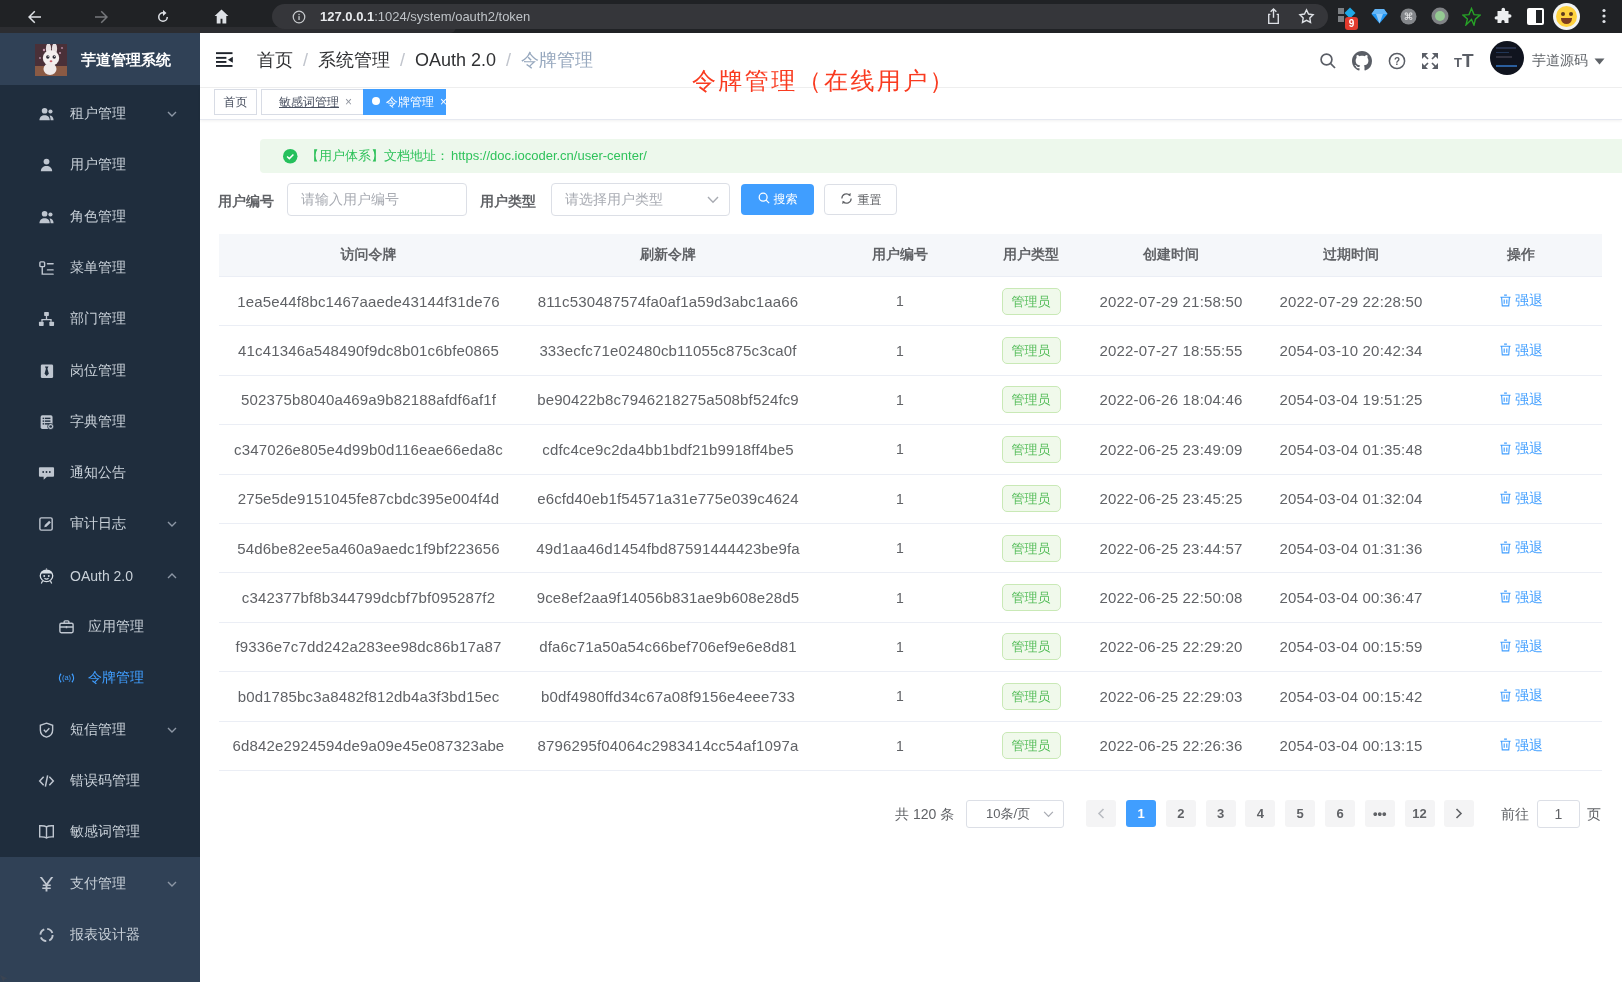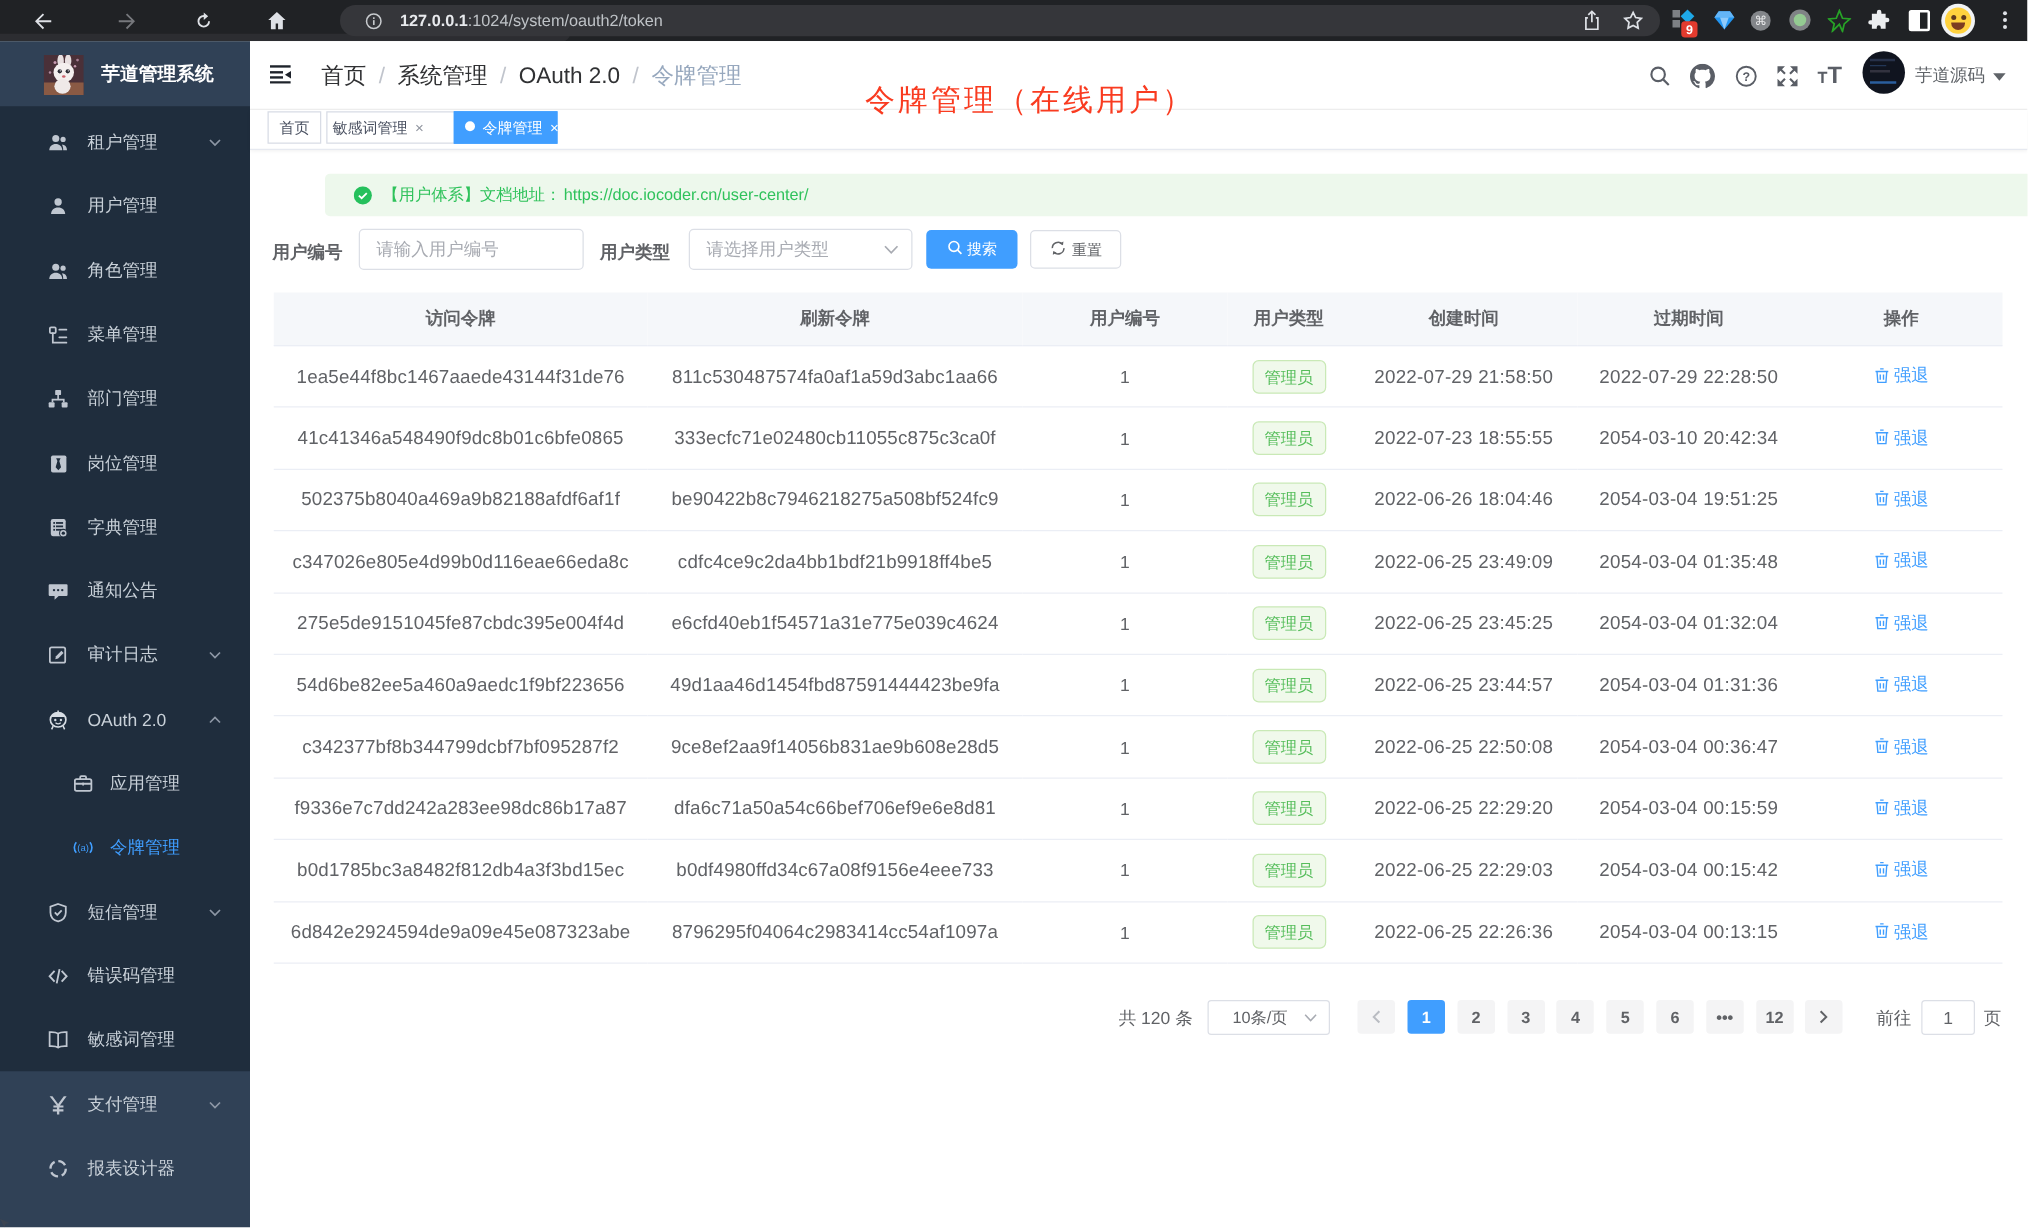--- a/index.html
+++ b/index.html
@@ -342,21 +342,21 @@
       <div class="abs" style="left:6px;top:15px;width:16px;height:1.5px;background:#32323f;"></div>
       <div class="abs" style="left:6px;top:24px;width:21px;height:2px;background:#2a5e9e;"></div>
     </div>
     <div class="abs" style="left:1332px;top:0;height:55px;line-height:55px;font-size:14px;color:#5f6368;">芋道源码</div>
     <svg class="abs" style="left:1394px;top:25px" width="11" height="8" viewBox="0 0 11 8">
         <path d="M0.5 0.5 5.5 6.5 10.5 0.5z" fill="#5f6368"></path>
       </svg>
   </div>
   <div id="tabsbar">
     <div class="tag-item" style="left:14px;width:43px;text-align:center;">首页</div>
-    <div class="tag-item" style="left:61px;width:110px;padding-left:4px;">敏感词管理<span class="x" style="color:#8f949e;">×</span></div>
+    <div class="tag-item" style="left:61px;width:110px;padding-left:17px;text-decoration:underline;">敏感词管理<span class="x" style="color:#8f949e;">×</span></div>
     <div class="tag-item on" style="left:163px;width:83px;"><span class="dot"></span>令牌管理<span class="x">×</span></div>
   </div>
   <div id="content">
     <div id="alert">
       <svg class="abs" style="left:23px;top:10px" width="14.5" height="14.5" viewBox="0 0 16 16">
           <circle cx="8" cy="8" r="8" fill="#25c05c"></circle>
           <path d="M4.5 8.2 7 10.6l4.5-4.6" fill="none" stroke="#fff" stroke-width="1.6"></path>
         </svg>
       <span class="abs" style="left:46px;top:0;line-height:34px;">【用户体系】文档地址：<span style="padding-left:2px;">https://doc.iocoder.cn/user-center/</span></span>
       <span class="abs" style="right:16px;top:0;line-height:34px;color:#a3a8ae;font-size:14px;">×</span>
@@ -415,21 +415,21 @@
                   <g fill="none" stroke="#409eff" stroke-width="1.2">
                     <path d="M1.5 3.5h11M5.5 1.2h3M2.8 3.5l.7 9.3h7l.7-9.3M5.6 6v4.5M8.4 6v4.5"></path>
                   </g>
                 </svg>强退</td>
             </tr>
         <tr>
               <td>41c41346a548490f9dc8b01c6bfe0865</td>
               <td>333ecfc71e02480cb11055c875c3ca0f</td>
               <td>1</td>
               <td><span class="tag-g">管理员</span></td>
-              <td>2022-07-23 18:55:55</td>
+              <td>2022-07-27 18:55:55</td>
               <td>2054-03-10 20:42:34</td>
               <td class="kick"><svg style="vertical-align:-1.5px;margin-right:3px;" width="13" height="13" viewBox="0 0 14 14">
                   <g fill="none" stroke="#409eff" stroke-width="1.2">
                     <path d="M1.5 3.5h11M5.5 1.2h3M2.8 3.5l.7 9.3h7l.7-9.3M5.6 6v4.5M8.4 6v4.5"></path>
                   </g>
                 </svg>强退</td>
             </tr>
         <tr>
               <td>502375b8040a469a9b82188afdf6af1f</td>
               <td>be90422b8c7946218275a508bf524fc9</td>

